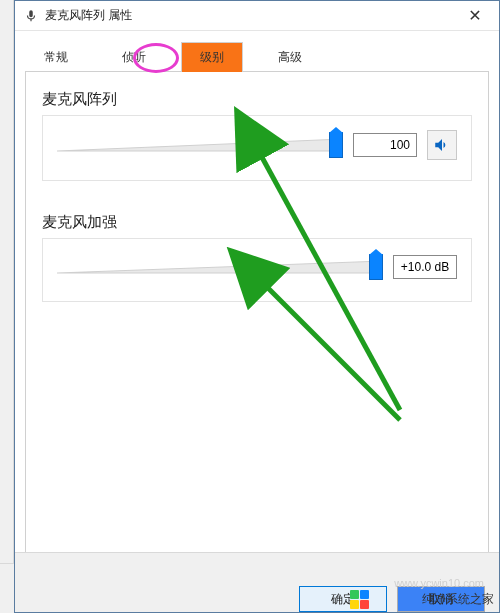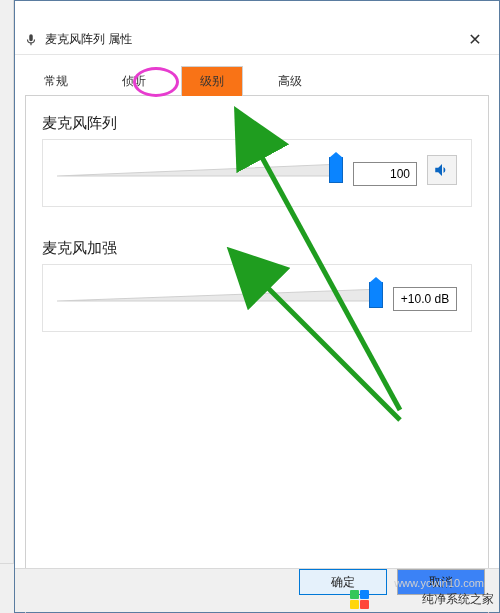--- a/index.html
+++ b/index.html
@@ -27,21 +27,20 @@
     width: 486px; height: 613px;
     background: #fff;
     border: 1px solid #5a7ca0;
   }
   .titlebar {
     height: 30px;
     display: flex;
     align-items: center;
     padding: 0 2px 0 8px;
     border-bottom: 1px solid #e5e5e5;
-    margin-top: 24px;
   }
   .titlebar .mic-icon { width:16px; height:16px; margin-right:6px; display:flex; align-items:center; justify-content:center;}
   .titlebar .title { flex:1; font-size:12px; color:#222; }
   .titlebar .close {
     width: 44px; height: 28px; text-align:center; line-height:28px;
     font-size:16px; color:#333;
   }
 
   .tabs {
     display:flex; margin:10px 10px 0 10px;
@@ -102,32 +101,32 @@
   }
   .thumb::before{
     content:""; position:absolute; left:50%; top:-6px; transform:translateX(-50%);
     border-left:7px solid transparent;
     border-right:7px solid transparent;
     border-bottom:6px solid #0a84ff;
   }
   .value-box {
     width:64px; height:24px; border:1px solid #888;
     display:flex; align-items:center; justify-content:flex-end;
-    padding:0 6px; font-size:12px; background:#fff;margin-top:8px;
+    padding:0 6px; font-size:12px; background:#fff;
   }
   .value-box.center { justify-content:center; }
   .speaker-btn {
     width:30px; height:30px; border:1px solid #c9c9c9; background:#f3f3f3;
     display:flex; align-items:center; justify-content:center;
   }
 
   .buttons {
     position:absolute; left:0; right:0; bottom:0;
-    height:44px;
-    display:flex; justify-content:flex-end; align-items:flex-start;
+    height:60px;
+    display:flex; justify-content:flex-end; align-items:flex-end;
     gap:10px; padding:0 14px;
     background:#f0f0f0;
     border-top:1px solid #d9d9d9;
   }
   .btn {
     min-width:88px; height:26px;
     border:1px solid #adadad;
     background:#3b82f6;
     font-size:12px; color:#222;
     display:flex; align-items:center; justify-content:center;

